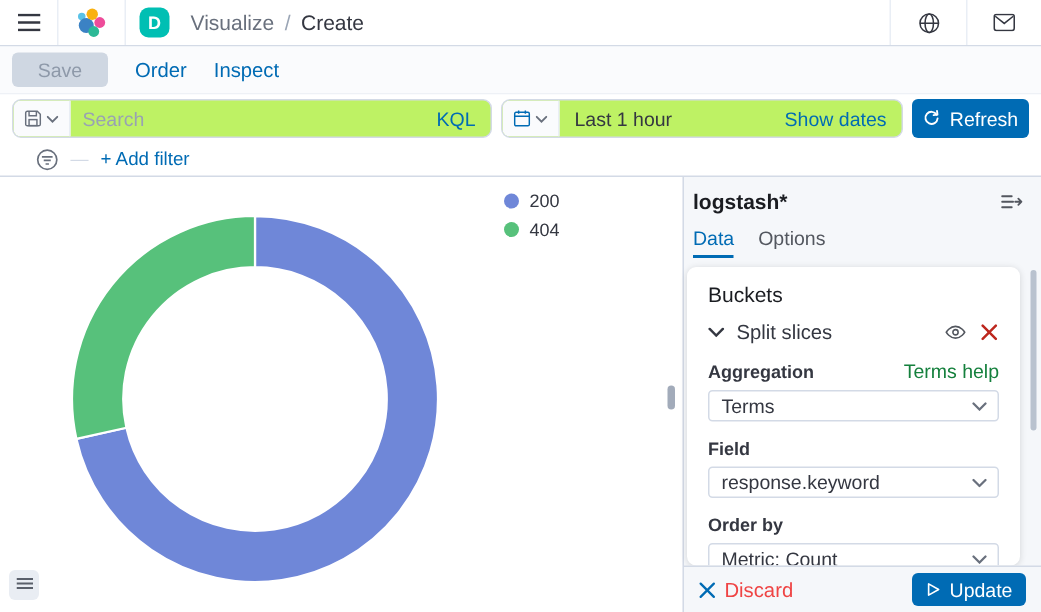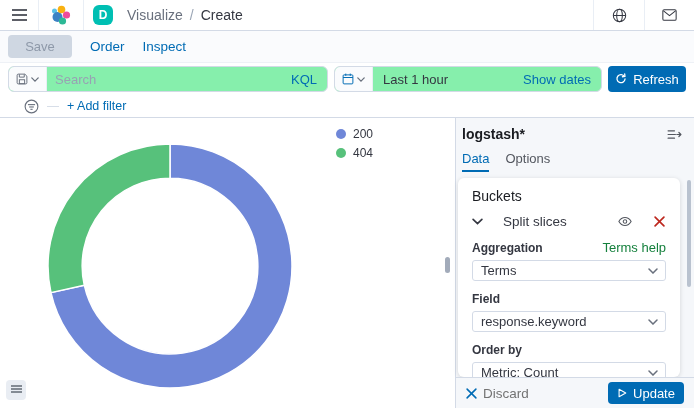--- a/index.html
+++ b/index.html
@@ -49,21 +49,21 @@
     border: none; border-radius: 4px;
     font-size: 13px; font-family: inherit;
   }
   .nav-link { color: #006BB4; font-size: 13.5px; text-decoration: none; background: none; border: none; font-family: inherit; cursor: pointer; }
 
   
   .querybar { height: 32px; display: flex; align-items: center; padding: 0 8px; gap: 6px; background: #fff; }
   .control {
     display: flex; align-items: center;
     border: 1px solid #d3dae6; border-radius: 6px;
-    background: #86efac; height: 26px; overflow: hidden;
+    background: #bef264; height: 26px; overflow: hidden;
   }
   .search-control { flex: 1; }
   .date-control { width: 268px; }
   .prepend {
     height: 100%; display: flex; align-items: center; gap: 3px;
     padding: 0 7px; background: #fafbfd; border-right: 1px solid #e9eef5;
   }
   .search-input {
     flex: 1; border: none; outline: none; font-size: 13px;
     font-family: inherit; padding: 0 8px; color: #343741; background: transparent;
@@ -111,39 +111,39 @@
   .ep-tabs { display: flex; gap: 16px; margin: 9px 0 0 6px; }
   .ep-tab { font-size: 13px; padding-bottom: 4px; border-bottom: 2px solid transparent; background: none; border-top: none; border-left: none; border-right: none; font-family: inherit; cursor: pointer; color: #53575f; }
   .ep-tab.active { color: #006BB4; border-bottom-color: #006BB4; }
   .card {
     position: absolute; left: 2px; top: 60px; width: 222px; bottom: 31px;
     background: #fff; border-radius: 6px;
     box-shadow: 0 1px 5px rgba(0,0,0,0.14);
     padding: 8px 14px; overflow: hidden;
   }
   .card-title { font-size: 14px; font-weight: normal; color: #1a1c21; margin: 2px 0 10px; }
-  .bucket-row { display: flex; align-items: center; gap: 20px; margin-bottom: 8px; }
+  .bucket-row { display: flex; align-items: center; gap: 8px; margin-bottom: 8px; }
   .bucket-label { flex: 1; font-size: 13.5px; color: #343741; }
   .form-group { margin-top: 11px; }
   .label-row { display: flex; align-items: center; justify-content: space-between; }
   .form-label { font-size: 12px; font-weight: bold; color: #343741; }
   .help-link { font-size: 13px; color: #15803d; text-decoration: none; }
   .select {
     margin-top: 5px; position: relative; height: 21px;
     border: 1px solid #d3dae6; border-radius: 3px; background: #fff;
     font-size: 13px; line-height: 19px; color: #343741; padding-left: 8px; cursor: pointer;
   }
   .select .chev { position: absolute; right: 7px; top: 7px; }
   .ep-footer {
     position: absolute; left: 0; right: 0; bottom: 0; height: 31px;
     border-top: 1px solid #d3dae6; background: #f5f7fa;
     display: flex; align-items: center; justify-content: space-between;
     padding: 0 10px;
   }
-  .discard-link { display: flex; align-items: center; gap: 6px; color: #737373; font-size: 13.5px; text-decoration: none; }
+  .discard-link { display: flex; align-items: center; gap: 6px; color: #ef4444; font-size: 13.5px; text-decoration: none; }
   .update-btn {
     width: 76px; height: 22px; background: #006BB4; color: #fff;
     border: none; border-radius: 4px; display: flex; align-items: center; justify-content: center; gap: 6px;
     font-size: 13px; font-family: inherit; cursor: pointer;
   }
   .scroll-thumb { position: absolute; right: 3px; top: 62px; width: 4px; height: 107px; background: #b9c2cf; border-radius: 2px; }
 </style>
 </head>
 <body>
 

